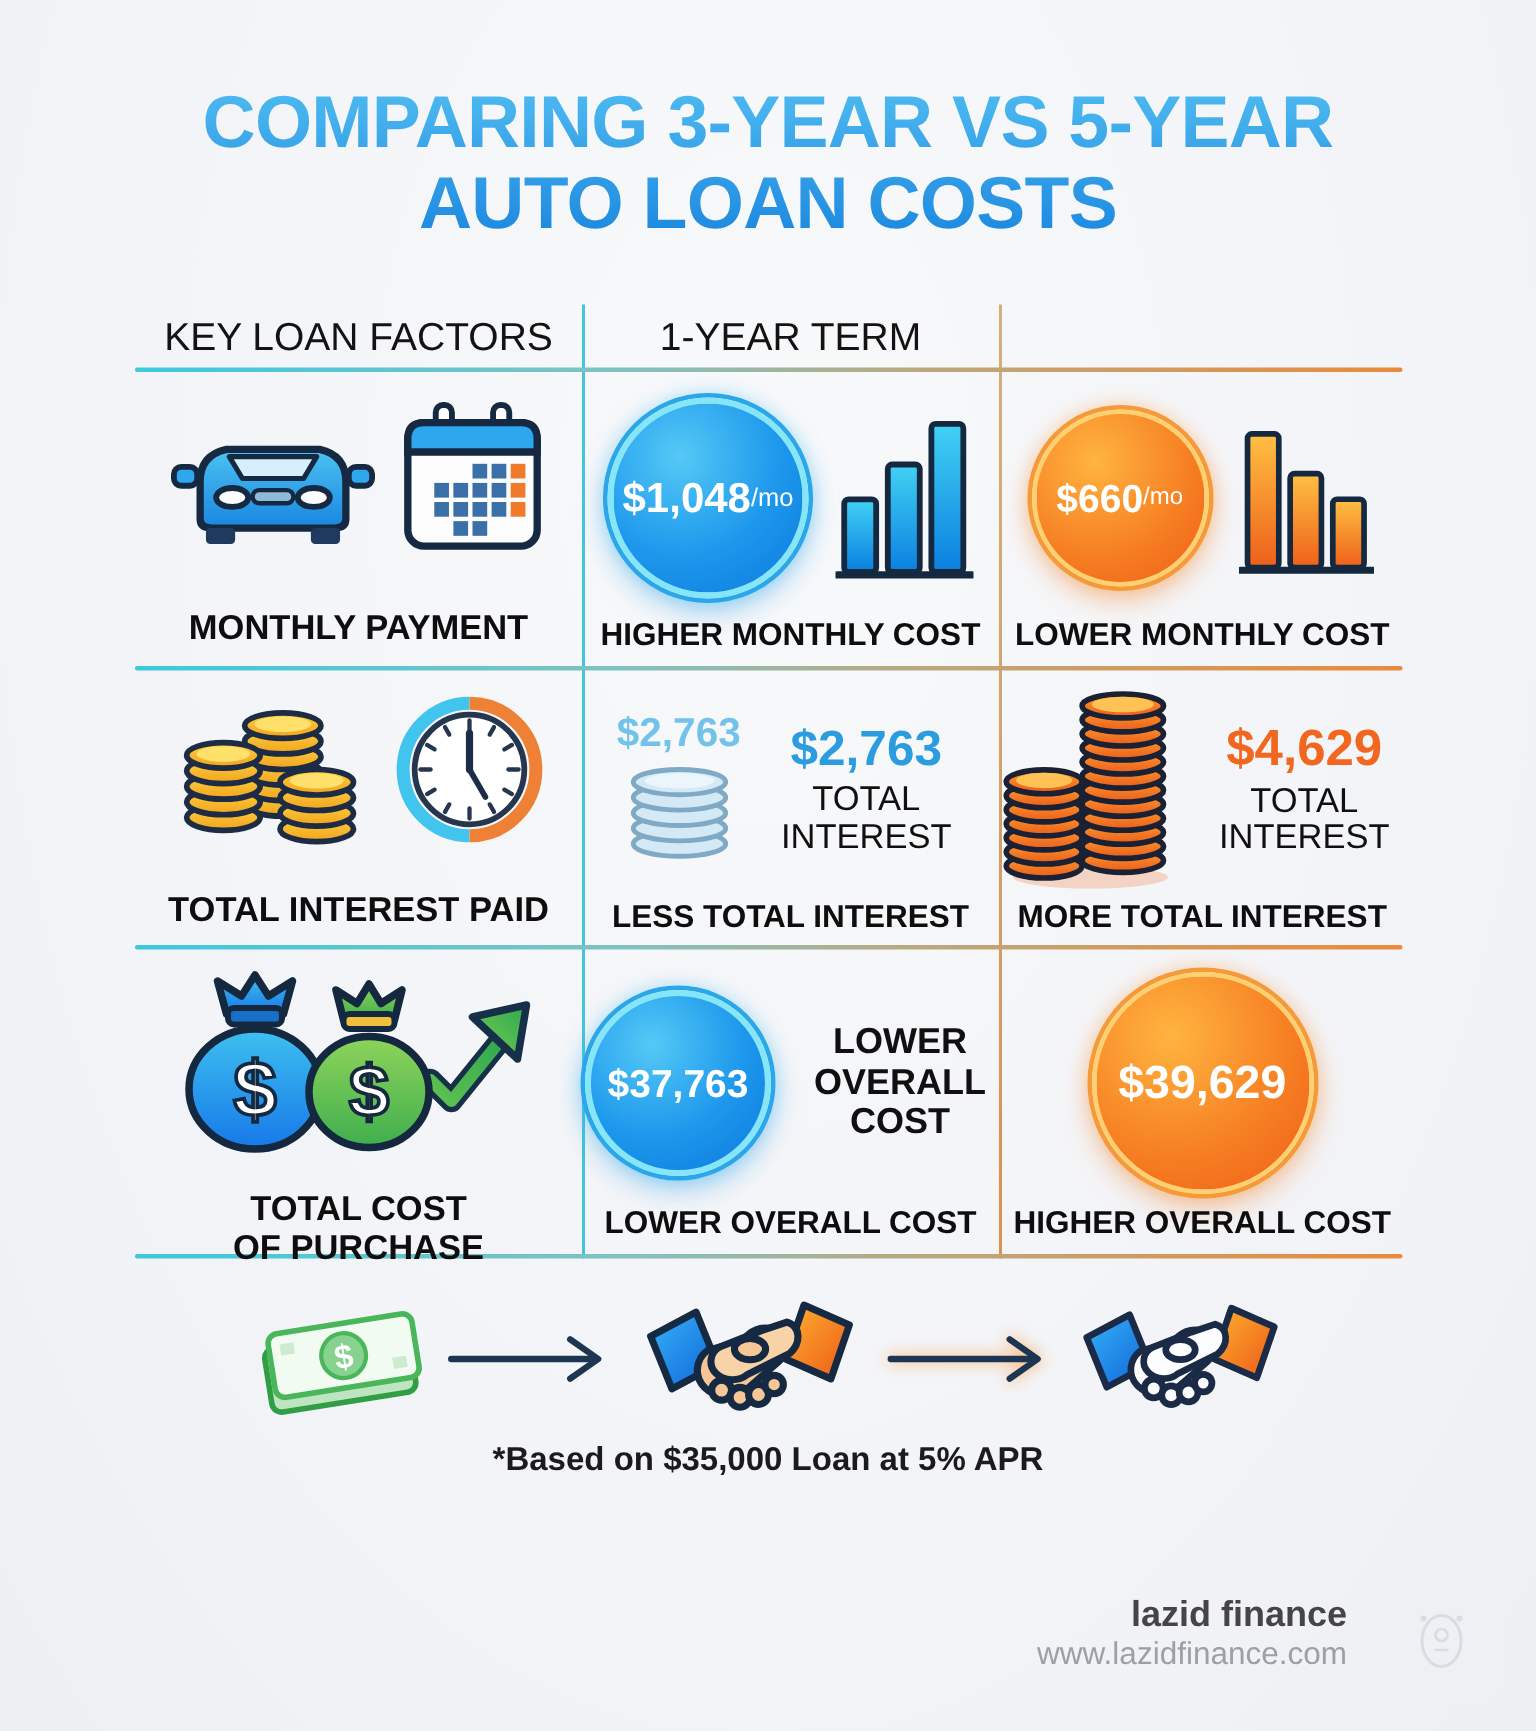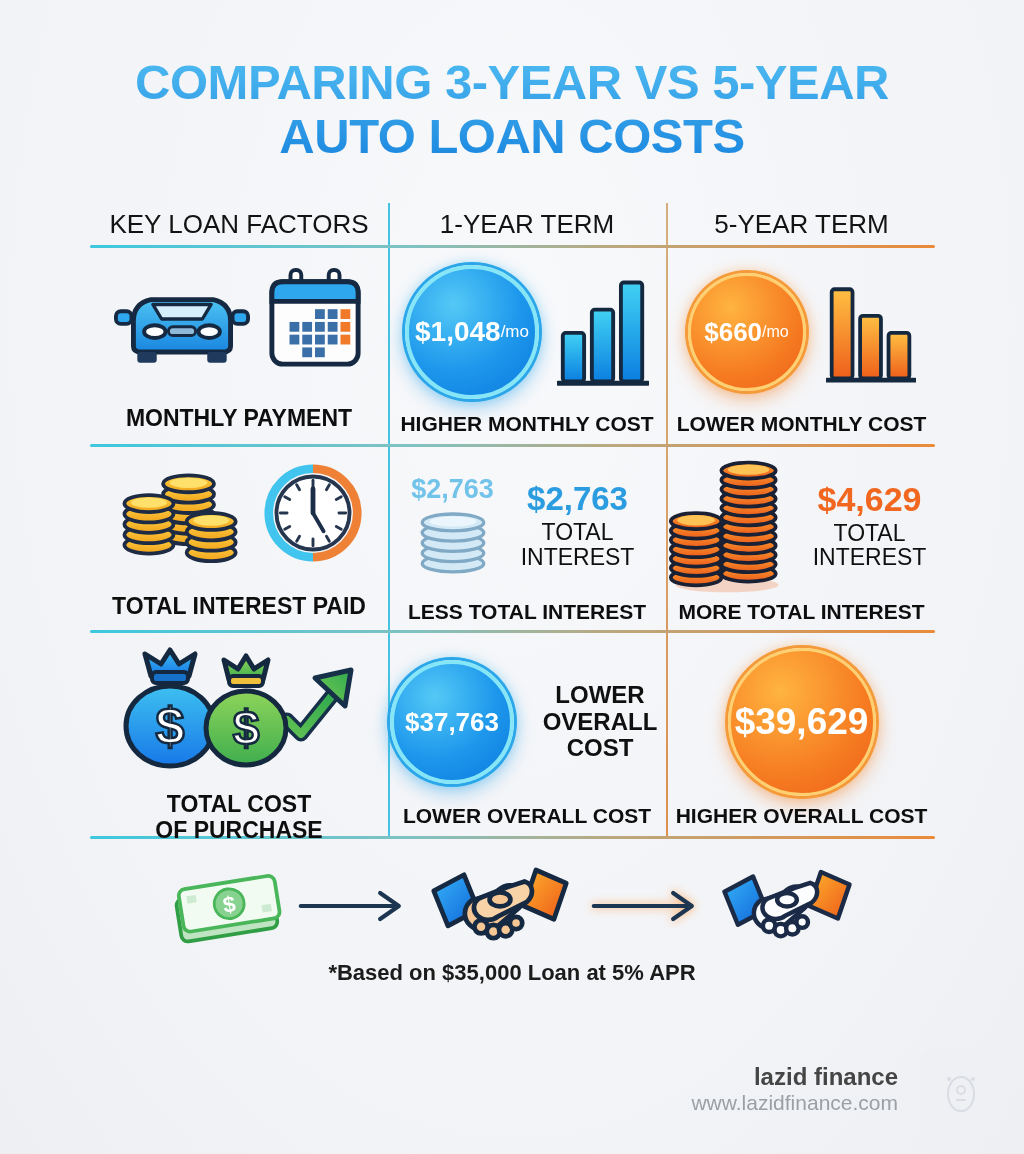--- a/index.html
+++ b/index.html
@@ -77,21 +77,20 @@
 
   <div class="vline cyan"></div>
   <div class="vline tan"></div>
   <div class="hline" style="top:245px"></div>
   <div class="hline" style="top:444px"></div>
   <div class="hline" style="top:630px"></div>
   <div class="hline" style="top:836px"></div>
 
   <div class="th" style="left:90px;width:298px">KEY LOAN FACTORS</div>
   <div class="th" style="left:390px;width:274px">1-YEAR TERM</div>
-  <div class="th" style="left:668px;width:267px">5-YEAR TERM</div>
 
   <div class="cell" style="left:90px;top:252px;width:298px;height:188px">
     <div class="icon-row">
       <span>
         <svg width="136" height="100" viewBox="0 0 140 100">
           <defs>
               <linearGradient id="carg" x1="0" y1="0" x2="0" y2="1">
             <stop offset="0" stop-color="#4cc2f2"></stop>
                 <stop offset="1" stop-color="#1a86e0"></stop>
               </linearGradient>
@@ -362,21 +361,21 @@
   <div class="cell" style="left:390px;top:640px;width:274px;height:192px">
     <div class="content-row" style="gap:22px">
       <div class="badge badge-blue" style="width:116px;height:116px;font-size:26px">$37,763</div>
       <div class="side-label">LOWER OVERALL COST</div>
     </div>
     <div class="caption">LOWER OVERALL COST</div>
   </div>
 
   <div class="cell" style="left:668px;top:640px;width:267px;height:192px">
     <div class="content-row">
-      <div class="badge badge-orange" style="width:142px;height:142px;font-size:37px">$39,629</div>
+      <div class="badge badge-orange" style="width:142px;height:142px;font-size:31px">$39,629</div>
     </div>
     <div class="caption">HIGHER OVERALL COST</div>
   </div>
 
   <div class="journey">
     <span style="transform:rotate(-9deg)">
       <svg width="118" height="84" viewBox="0 0 126 90">
         <rect x="10" y="30" width="104" height="46" rx="7" fill="#bfe4c2" stroke="#2f9e44" stroke-width="4"></rect>
         <rect x="14" y="20" width="104" height="46" rx="7" fill="#f2fbf2" stroke="#49b65a" stroke-width="4"></rect>
         <circle cx="66" cy="43" r="16" fill="#86d28e" stroke="#49b65a" stroke-width="3"></circle>

